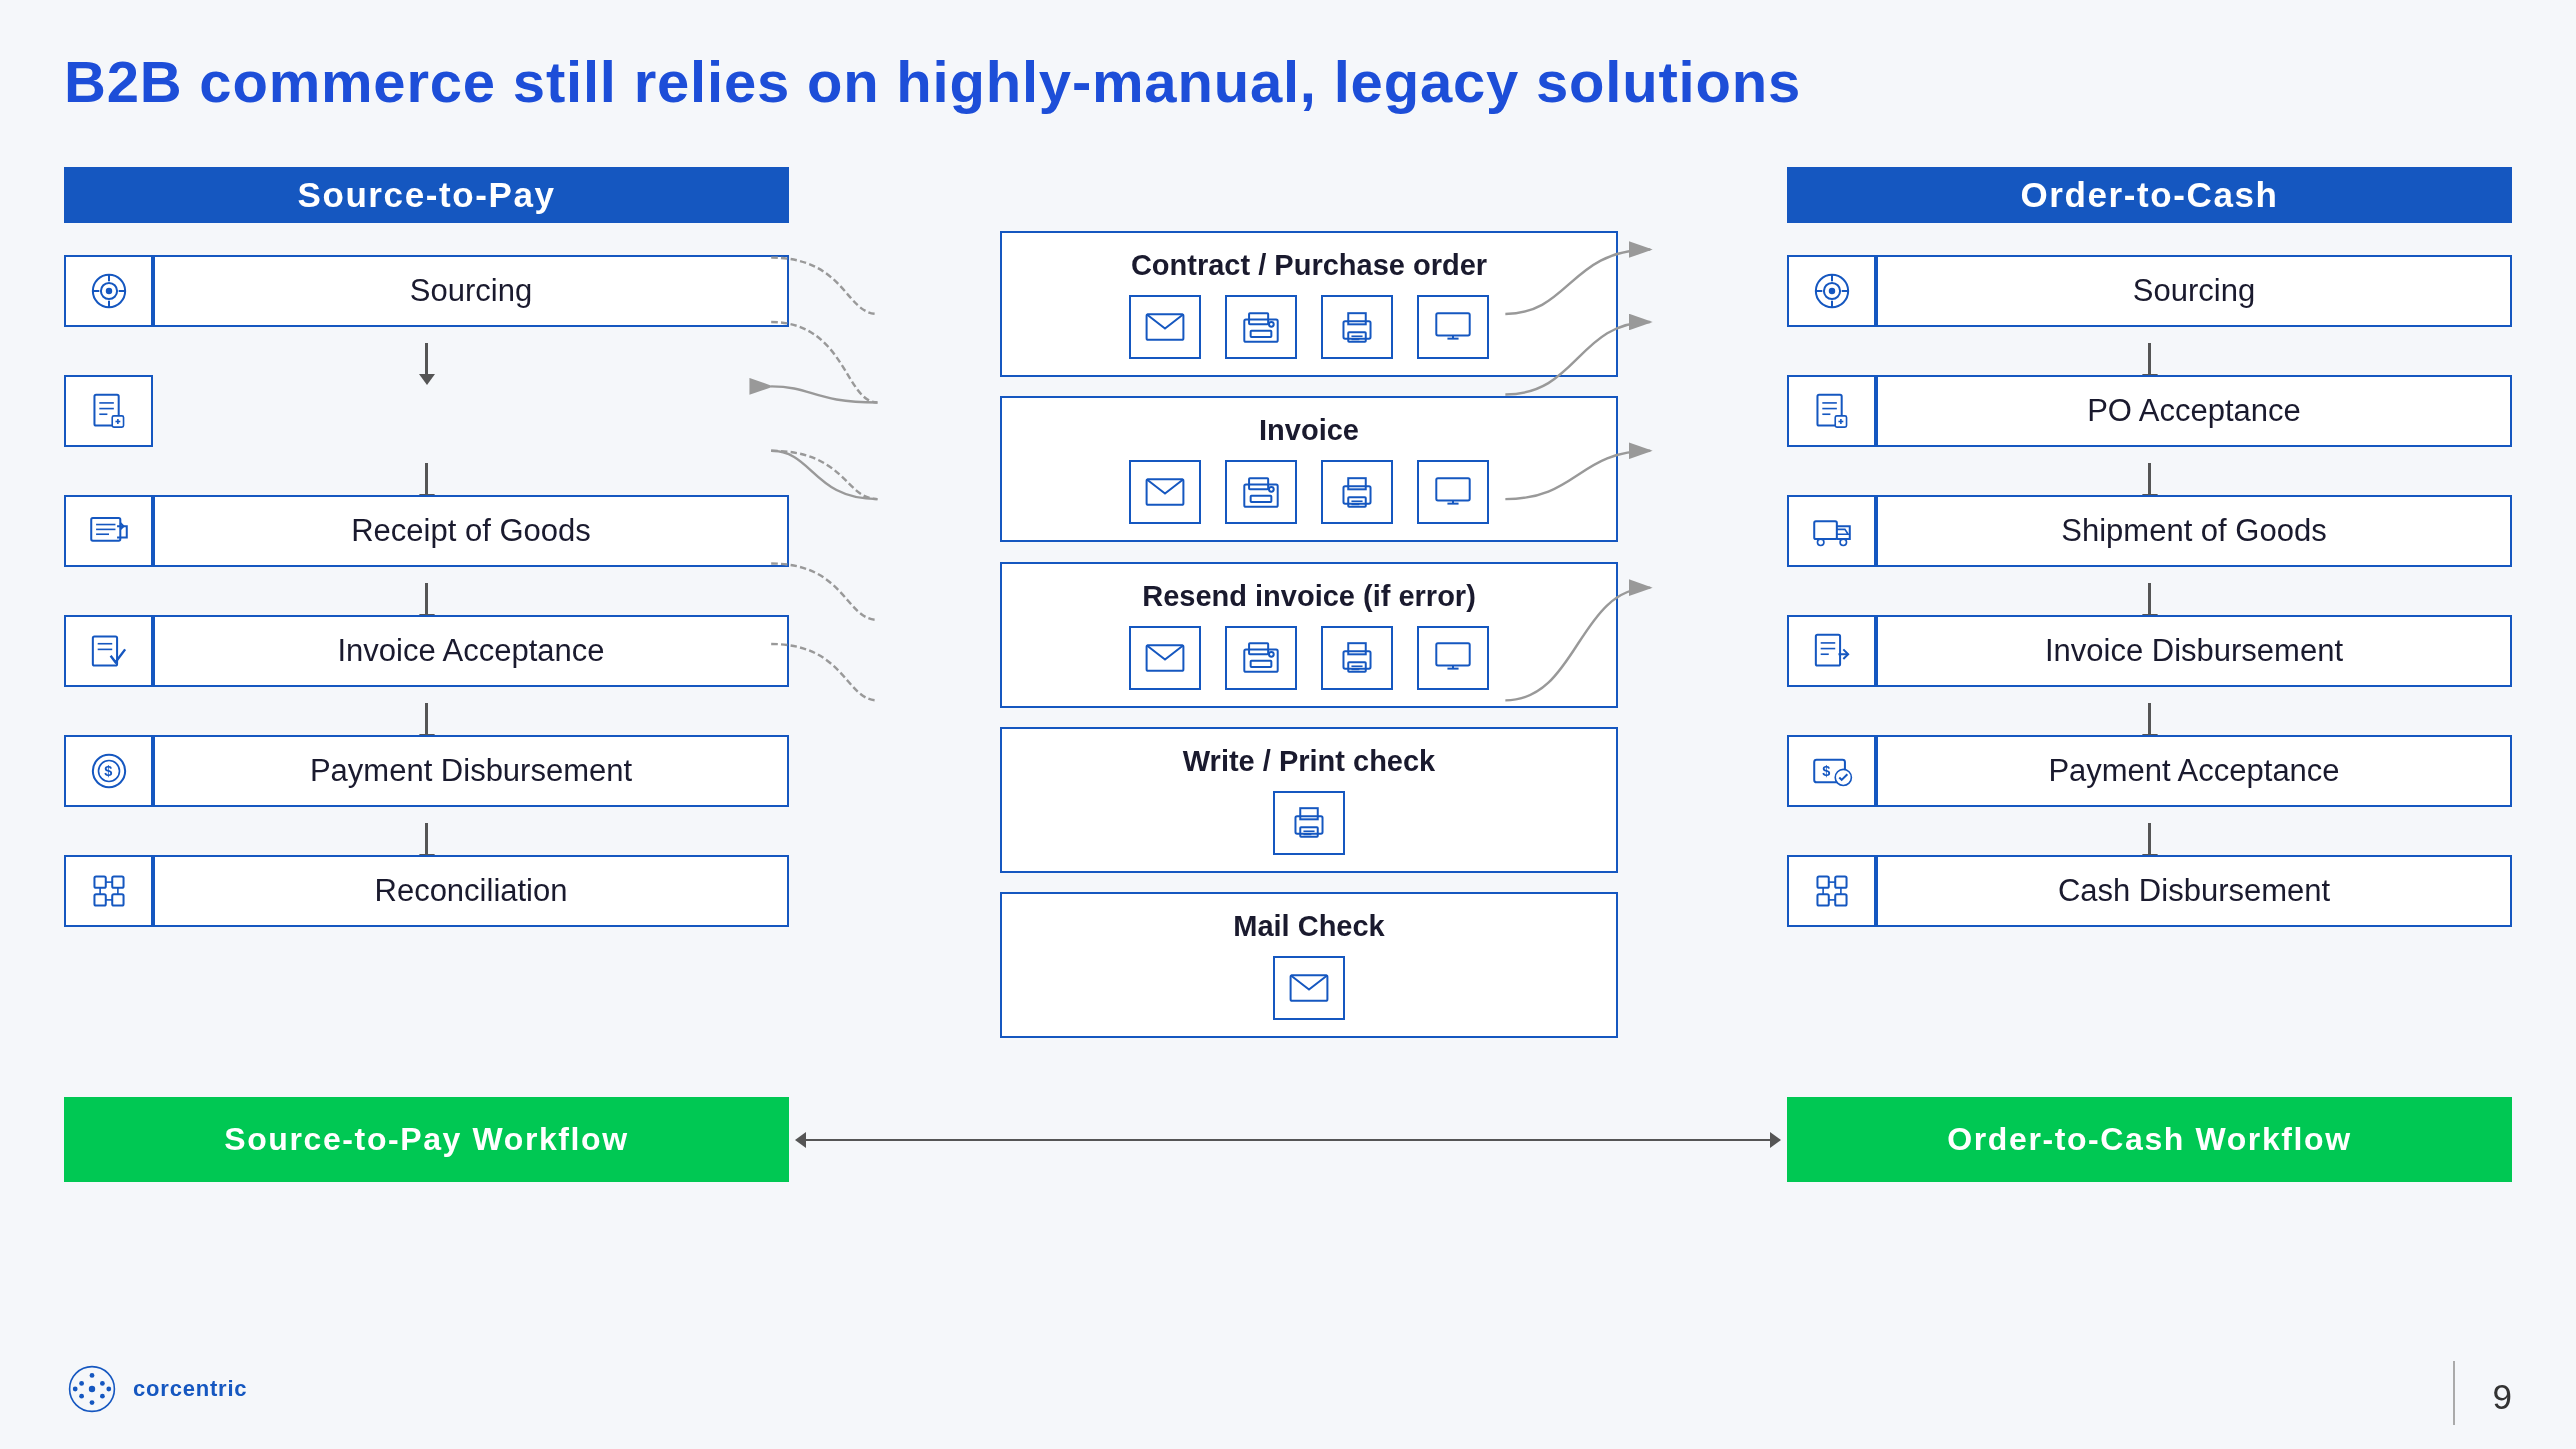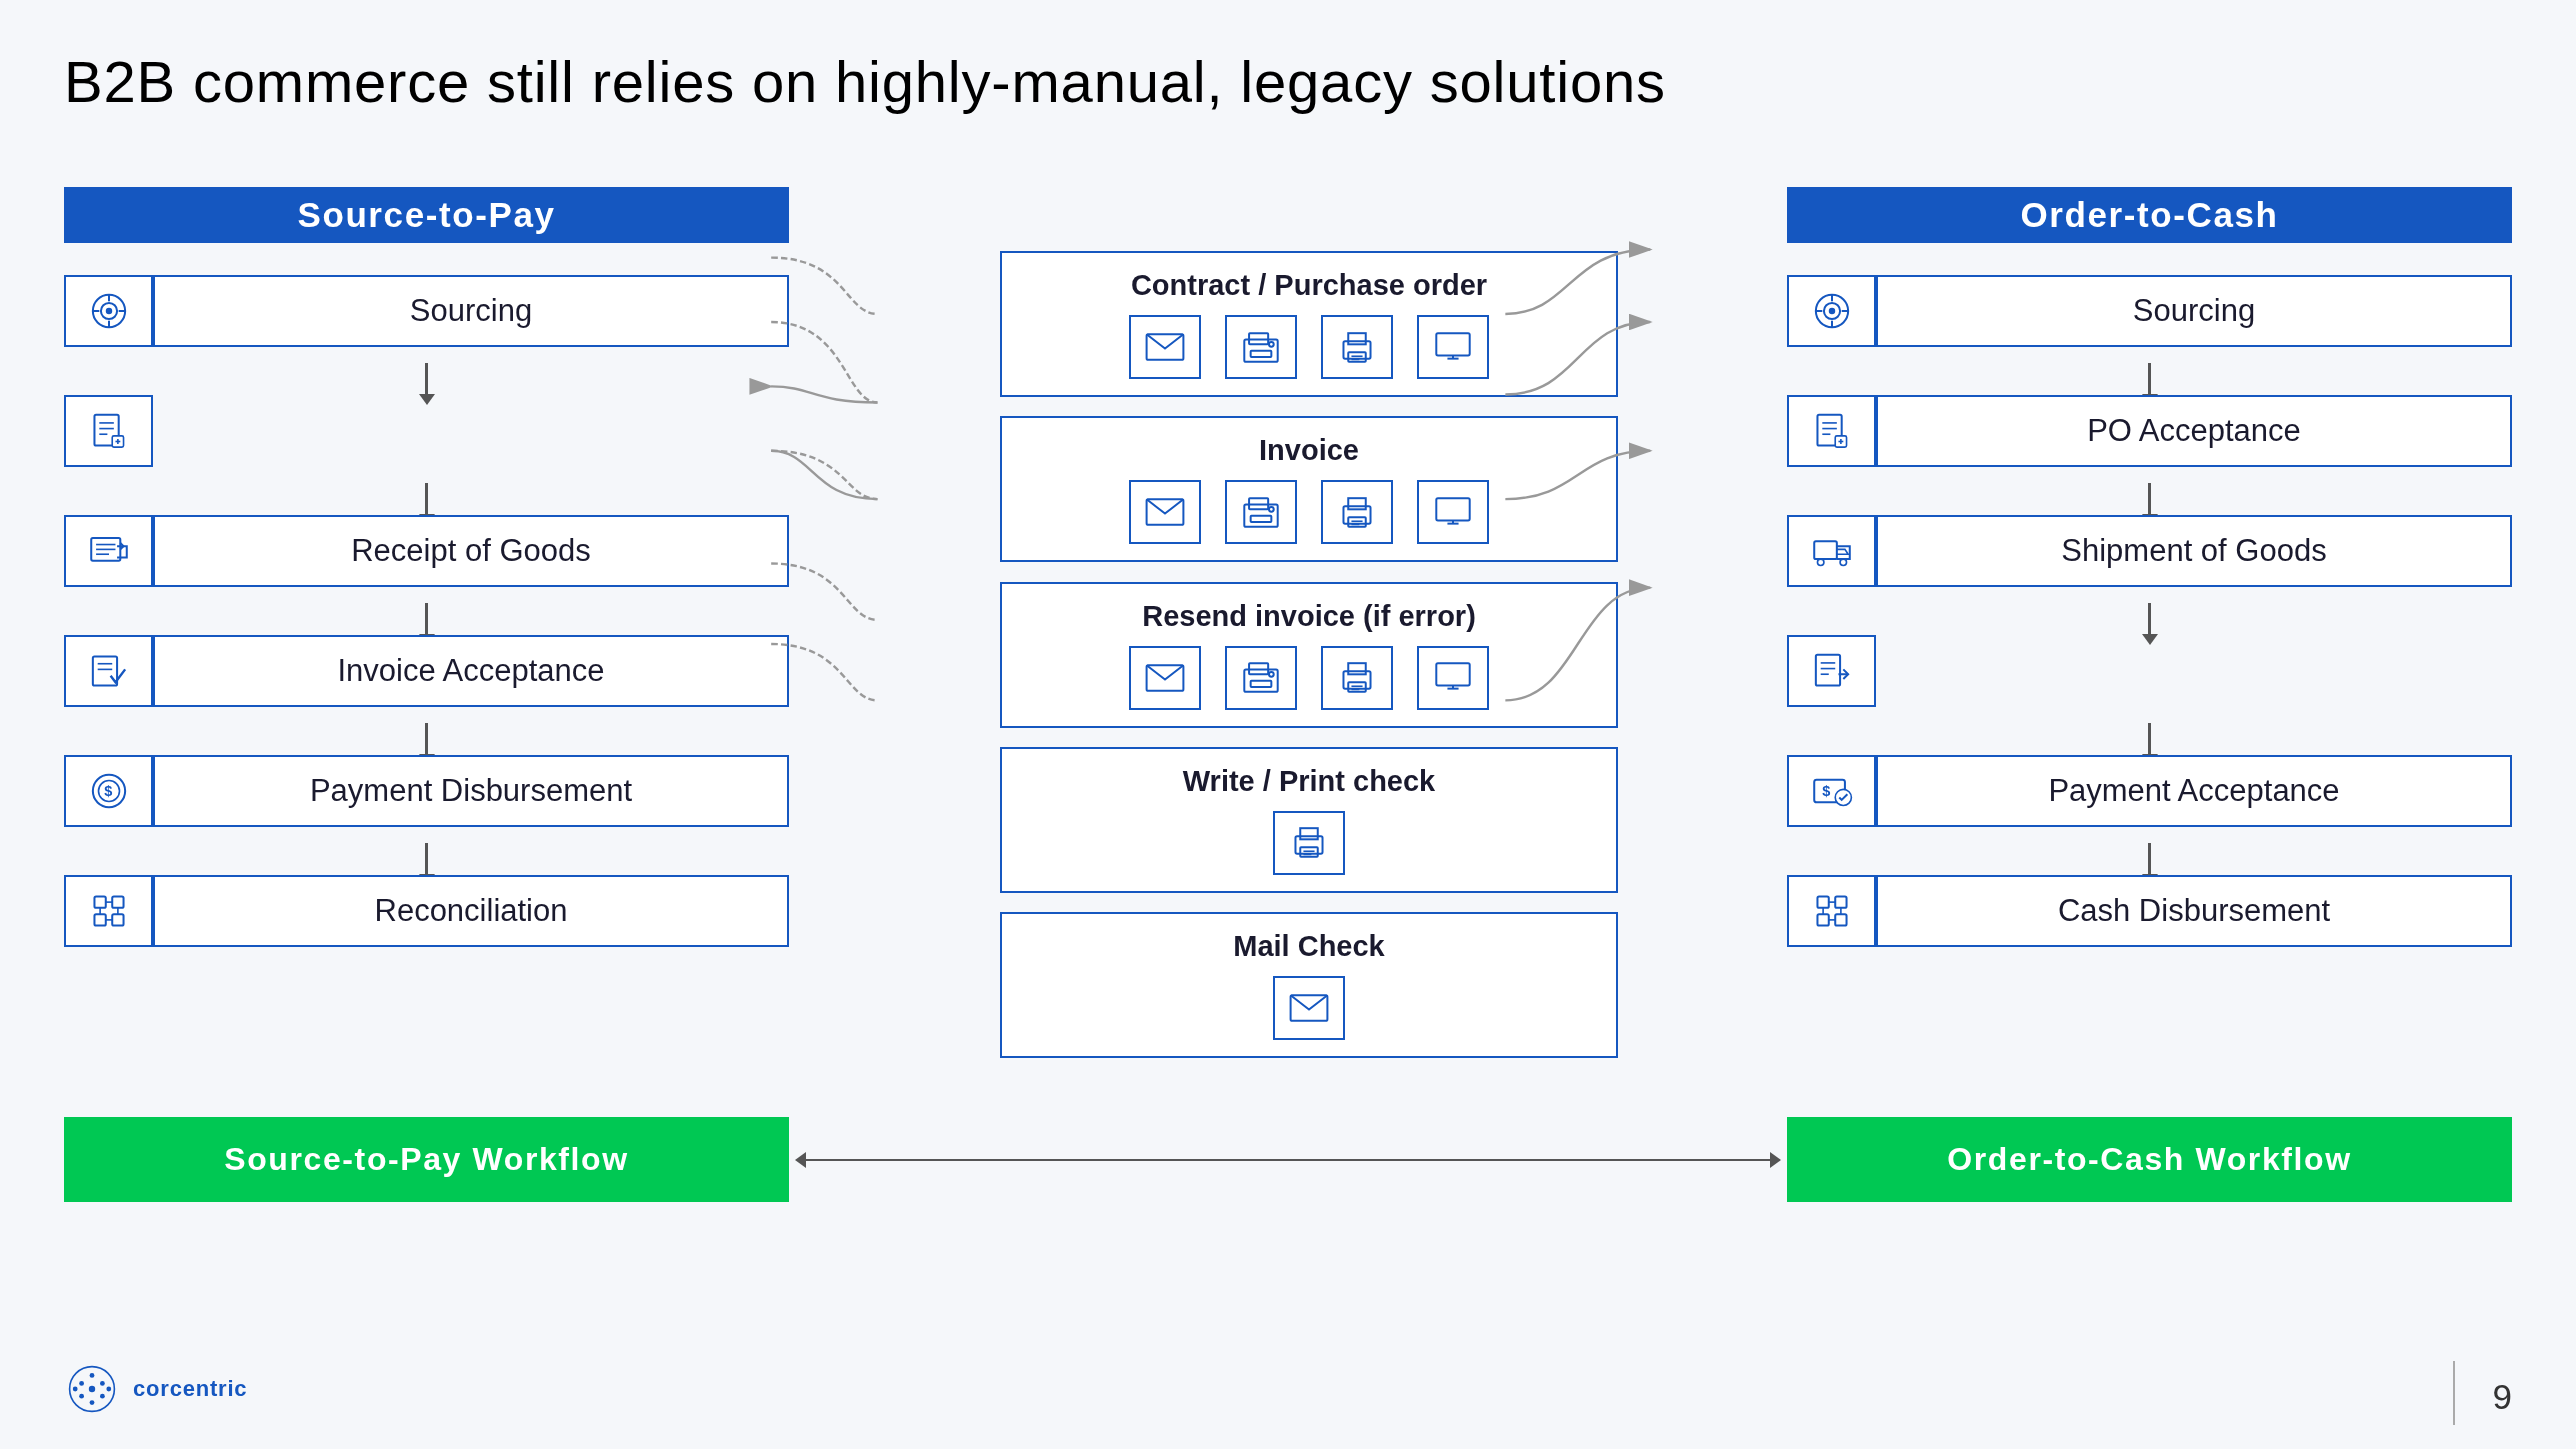--- a/index.html
+++ b/index.html
@@ -13,23 +13,23 @@
     }
     .slide {
       width: 2576px;
       height: 1449px;
       background: #f5f7fa;
       padding: 48px 64px;
       position: relative;
     }
     h1 {
       font-size: 58px;
-      font-weight: 400;
-      color: #000000;
-      margin-bottom: 72px;
+      font-weight: 700;
+      color: #1d4ed8;
+      margin-bottom: 52px;
       letter-spacing: 0.8px;
     }
     .diagram-container {
       display: flex;
       gap: 0;
       width: 100%;
       justify-content: space-between;
       align-items: flex-start;
     }
     
@@ -532,20 +532,21 @@
         <div class="step-icon">
           <svg class="icon-svg" viewBox="0 0 52 52">
             <rect x="6" y="6" width="30" height="38" rx="2" stroke="#1557c0" stroke-width="2.5" fill="none"></rect>
             <line x1="12" y1="16" x2="30" y2="16" stroke="#1557c0" stroke-width="2"></line>
             <line x1="12" y1="23" x2="30" y2="23" stroke="#1557c0" stroke-width="2"></line>
             <line x1="12" y1="30" x2="22" y2="30" stroke="#1557c0" stroke-width="2"></line>
             <path d="M34 30 L46 30" stroke="#1557c0" stroke-width="2.5"></path>
             <path d="M40 24 L46 30 L40 36" stroke="#1557c0" stroke-width="2.5" fill="none"></path>
           </svg>
         </div>
+        <div class="step-box">Invoice Disbursement</div>
       </div>
       <div class="arrow-down"></div>
 
       <div class="flow-step">
         <div class="step-icon">
           <svg class="icon-svg" viewBox="0 0 52 52" style="font-size:42px">
             <rect x="4" y="12" width="38" height="28" rx="3" stroke="#1557c0" stroke-width="2.5" fill="none"></rect>
             <text x="14" y="32" fill="#1557c0" font-size="18" font-weight="bold" stroke="none">$</text>
             <circle cx="40" cy="34" r="10" fill="white" stroke="#1557c0" stroke-width="2"></circle>
             <path d="M35 34 L38 37 L45 30" stroke="#1557c0" stroke-width="2.5" fill="none"></path>

